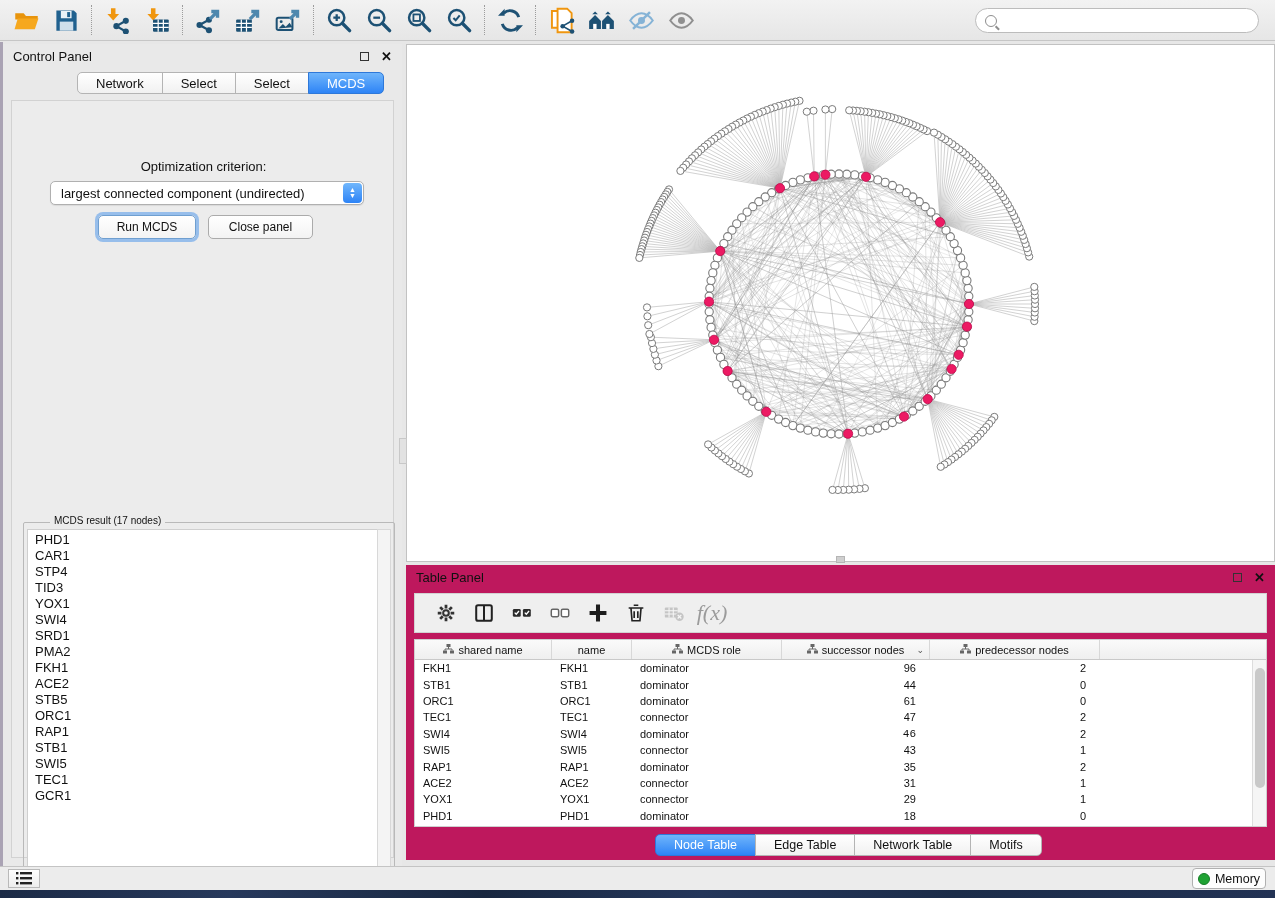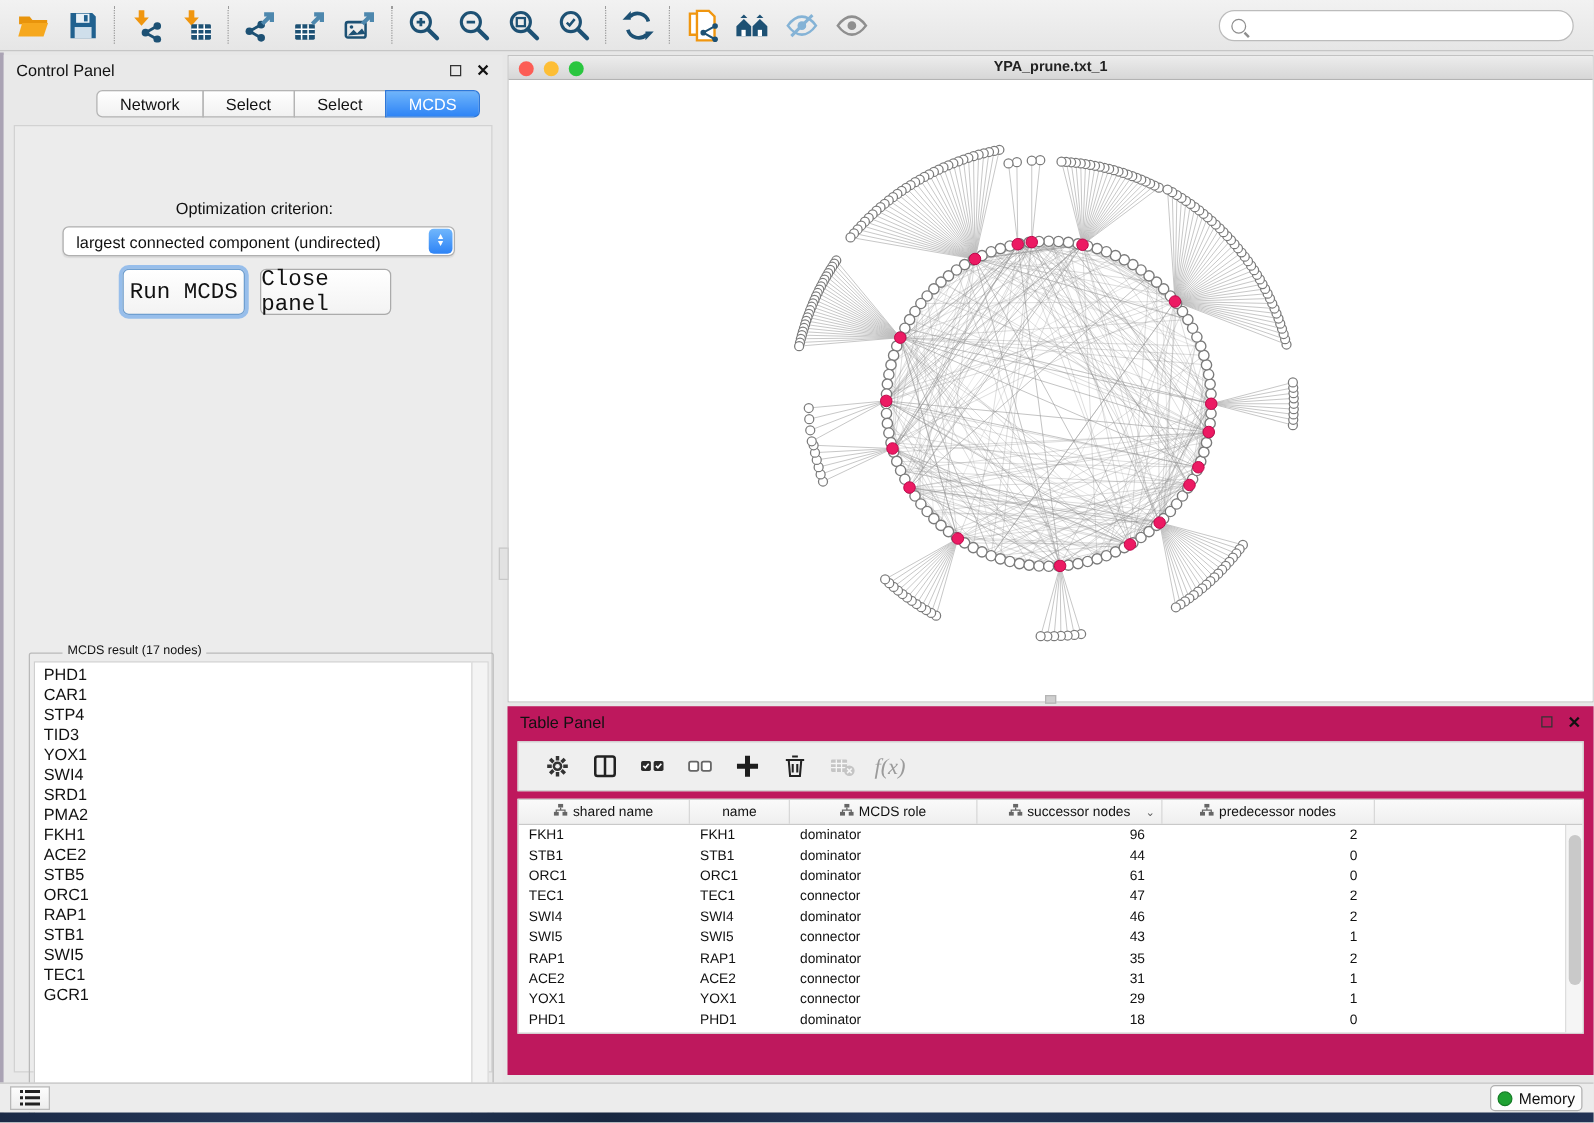--- a/index.html
+++ b/index.html
@@ -31,21 +31,21 @@
   #cp-tabs { left:75px; top:28px; height:22px; display:flex; }
   .seg-tab { height:22px; border:1px solid #b4b4b4; background:linear-gradient(#ffffff,#f1f1f1); font-size:13px; color:#111; display:flex; align-items:center; justify-content:center; padding:0 18px; margin-left:-1px; }
   .seg-tab.first { border-radius:5px 0 0 5px; }
   .seg-tab.last { border-radius:0 5px 5px 0; }
   .seg-tab.active { background:linear-gradient(#6fb5fb,#2e84f6); border-color:#2e78d9; color:#fff; }
   #cp-body { left:8px; top:56px; width:383px; height:758px; background:#ececec; border:1px solid #d2d2d2; }
   #opt-label { left:0; top:58px; width:383px; text-align:center; font-size:13px; color:#111; }
   #opt-select { left:38px; top:80px; width:314px; height:24px; background:#fff; border:1px solid #b0b0b0; border-radius:5px; display:flex; align-items:center; font-size:13px; color:#111; padding-left:10px; box-shadow:0 1px 1px rgba(0,0,0,.08); }
   #opt-stepper { position:absolute; right:1px; top:1px; width:19px; height:20px; border-radius:4px; background:linear-gradient(#71b7fc,#2d83f6); display:flex; flex-direction:column; align-items:center; justify-content:center; }
   #opt-stepper span { color:#fff; font-size:7px; line-height:6px; }
-  .cp-btn { height:37px; background:linear-gradient(#ffffff,#f3f3f3); border:1px solid #ababab; border-radius:5px; font-size:18px; color:#111; display:flex; align-items:center; justify-content:center;font-family:Liberation Mono, monospace; }
+  .cp-btn { height:24px; background:linear-gradient(#ffffff,#f3f3f3); border:1px solid #ababab; border-radius:5px; font-size:12px; color:#111; display:flex; align-items:center; justify-content:center; }
   #run-btn { left:86px; top:114px; width:98px; box-shadow:0 0 0 3px rgba(106,166,235,.65); border-color:#6f9fd0; }
   #close-btn { left:196px; top:114px; width:105px; }
   #mcds-box { left:11px; top:421px; width:372px; height:375px; border:1px solid #b9b9b9; border-radius:2px; }
   #mcds-legend { position:absolute; left:26px; top:-8px; background:#ececec; padding:0 4px; font-size:10px; color:#111; }
   #mcds-list { position:absolute; left:3px; top:6px; width:352px; height:364px; background:#fff; border:1px solid #cfcfcf; overflow:hidden; padding:2px 0 0 7px; }
   #mcds-scroll { position:absolute; right:3px; top:6px; width:14px; height:364px; background:#f4f4f4; border:1px solid #d8d8d8; }
   .mcds-item { font-size:13px; line-height:16px; color:#111; }
 
   
   #net-win { left:406px; top:44px; width:869px; height:518px; background:#fff; border:1px solid #c2c2c2; }
@@ -54,21 +54,21 @@
   #net-title { font-size:11.5px; font-weight:600; color:#222; }
   #net-canvas { position:relative; width:100%; height:497px; background:#fff; overflow:hidden; }
   #split-handle { left:836px; top:556px; width:9px; height:7px; background:#cfcfcf; border:1px solid #b5b5b5; }
   #divider-knob { left:399px; top:438px; width:8px; height:26px; background:#e2e2e2; border:1px solid #c8c8c8; }
 
   
   #table-panel { left:406px; top:565px; width:869px; height:295px; background:#be185d; }
   #tp-toolbar { left:8px; top:28px; width:853px; height:40px; background:#efefef; border:1px solid #d2d2d2; display:flex; align-items:center; padding-left:12px; }
   .tp-btn { width:38px; height:32px; display:flex; align-items:center; justify-content:center; }
   .tp-btn svg { width:22px; height:22px; }
-  .tp-fx { font-family:"Liberation Serif", serif; font-style:italic; font-size:18px; color:#9b9b9b; }
+  .tp-fx { font-family:"Liberation Serif", serif; font-style:italic; font-size:22px; color:#9b9b9b; }
   #tp-table { left:8px; top:74px; width:853px; height:188px; background:#fff; border:1px solid #cfcfcf; overflow:hidden; }
   #tp-header { display:flex; height:20px; background:linear-gradient(#fafafa,#efefef); border-bottom:1px solid #c9c9c9; }
   .th { display:flex; align-items:center; justify-content:center; border-right:1px solid #d8d8d8; font-size:11px; color:#111; position:relative; gap:4px; }
   .th .colicon { flex:0 0 auto; }
   .th .sortv { position:absolute; right:5px; color:#555; font-size:9px; }
   .tr { display:flex; height:16.4px; }
   .td { font-size:11px; color:#111; display:flex; align-items:center; }
   .td.left { justify-content:flex-start; padding-left:8px; }
   .td.right { justify-content:flex-end; padding-right:14px; }
   #tp-vscroll { position:absolute; right:0; top:20px; width:14px; height:167px; background:#f5f5f5; border-left:1px solid #ddd; }
@@ -295,26 +295,20 @@
           <div class="mcds-item">SWI5</div>
           <div class="mcds-item">TEC1</div>
           <div class="mcds-item">GCR1</div>
         </div>
       <div id="mcds-scroll"></div>
     </div>
   </div>
 </div>
 
 <div id="net-win" class="abs">
-  <div id="net-titlebar">
-    <span class="traffic" style="left: 8px; background: rgb(252, 93, 85);"></span>
-    <span class="traffic" style="left: 28px; background: rgb(253, 190, 53);"></span>
-    <span class="traffic" style="left: 48px; background: rgb(42, 198, 63);"></span>
-    <span id="net-title">YPA_prune.txt_1</span>
-  </div>
   <div id="net-canvas"><svg width="867" height="497">
         <line x1="373.0" y1="143.2" x2="432.0" y2="129.0" stroke="#8e8e8e" stroke-width="0.7" stroke-opacity="0.35"></line>
         <line x1="373.0" y1="143.2" x2="543.3" y2="191.7" stroke="#8e8e8e" stroke-width="0.7" stroke-opacity="0.35"></line>
         <line x1="373.0" y1="143.2" x2="316.9" y2="319.4" stroke="#8e8e8e" stroke-width="0.7" stroke-opacity="0.35"></line>
         <line x1="373.0" y1="143.2" x2="455.4" y2="131.1" stroke="#8e8e8e" stroke-width="0.7" stroke-opacity="0.35"></line>
         <line x1="373.0" y1="143.2" x2="340.1" y2="167.1" stroke="#8e8e8e" stroke-width="0.7" stroke-opacity="0.35"></line>
         <line x1="373.0" y1="143.2" x2="561.1" y2="243.3" stroke="#8e8e8e" stroke-width="0.7" stroke-opacity="0.35"></line>
         <line x1="373.0" y1="143.2" x2="310.4" y2="212.9" stroke="#8e8e8e" stroke-width="0.7" stroke-opacity="0.35"></line>
         <line x1="373.0" y1="143.2" x2="529.3" y2="172.8" stroke="#8e8e8e" stroke-width="0.7" stroke-opacity="0.35"></line>
         <line x1="373.0" y1="143.2" x2="561.8" y2="266.8" stroke="#8e8e8e" stroke-width="0.7" stroke-opacity="0.35"></line>
@@ -1287,21 +1281,21 @@
           <div class="td left" style="width: 137px;">TEC1</div>
           <div class="td left" style="width: 80px;">TEC1</div>
           <div class="td left" style="width: 150px;">connector</div>
           <div class="td right" style="width: 148px;">47</div>
           <div class="td right" style="width: 170px;">2</div>
         </div>
         <div class="tr">
           <div class="td left" style="width: 137px;">SWI4</div>
           <div class="td left" style="width: 80px;">SWI4</div>
           <div class="td left" style="width: 150px;">dominator</div>
-          <div class="td right" style="width: 148px;">46</div>
+          <div class="td right" style="width: 148px; font-family: Liberation Mono, monospace;">46</div>
           <div class="td right" style="width: 170px;">2</div>
         </div>
         <div class="tr">
           <div class="td left" style="width: 137px;">SWI5</div>
           <div class="td left" style="width: 80px;">SWI5</div>
           <div class="td left" style="width: 150px;">connector</div>
           <div class="td right" style="width: 148px;">43</div>
           <div class="td right" style="width: 170px;">1</div>
         </div>
         <div class="tr">
@@ -1330,20 +1324,26 @@
           <div class="td left" style="width: 80px;">PHD1</div>
           <div class="td left" style="width: 150px;">dominator</div>
           <div class="td right" style="width: 148px;">18</div>
           <div class="td right" style="width: 170px;">0</div>
         </div>
       </div>
     <div id="tp-vscroll">
         <div id="tp-vthumb"></div>
       </div>
   </div>
+  <div id="tp-tabs" class="abs">
+      <div class="seg-tab first active">Node Table</div>
+      <div class="seg-tab">Edge Table</div>
+      <div class="seg-tab">Network Table</div>
+      <div class="seg-tab last">Motifs</div>
+    </div>
 </div>
 
 <div id="status-bar" class="abs"></div>
 <div id="list-btn" class="abs">
   <svg width="16" height="13" viewBox="0 0 16 13">
     <g fill="#222">
         <rect x="0" y="0" width="2.4" height="2.4"></rect>
         <rect x="4" y="0" width="12" height="2.4"></rect>
         <rect x="0" y="5" width="2.4" height="2.4"></rect>
         <rect x="4" y="5" width="12" height="2.4"></rect>

